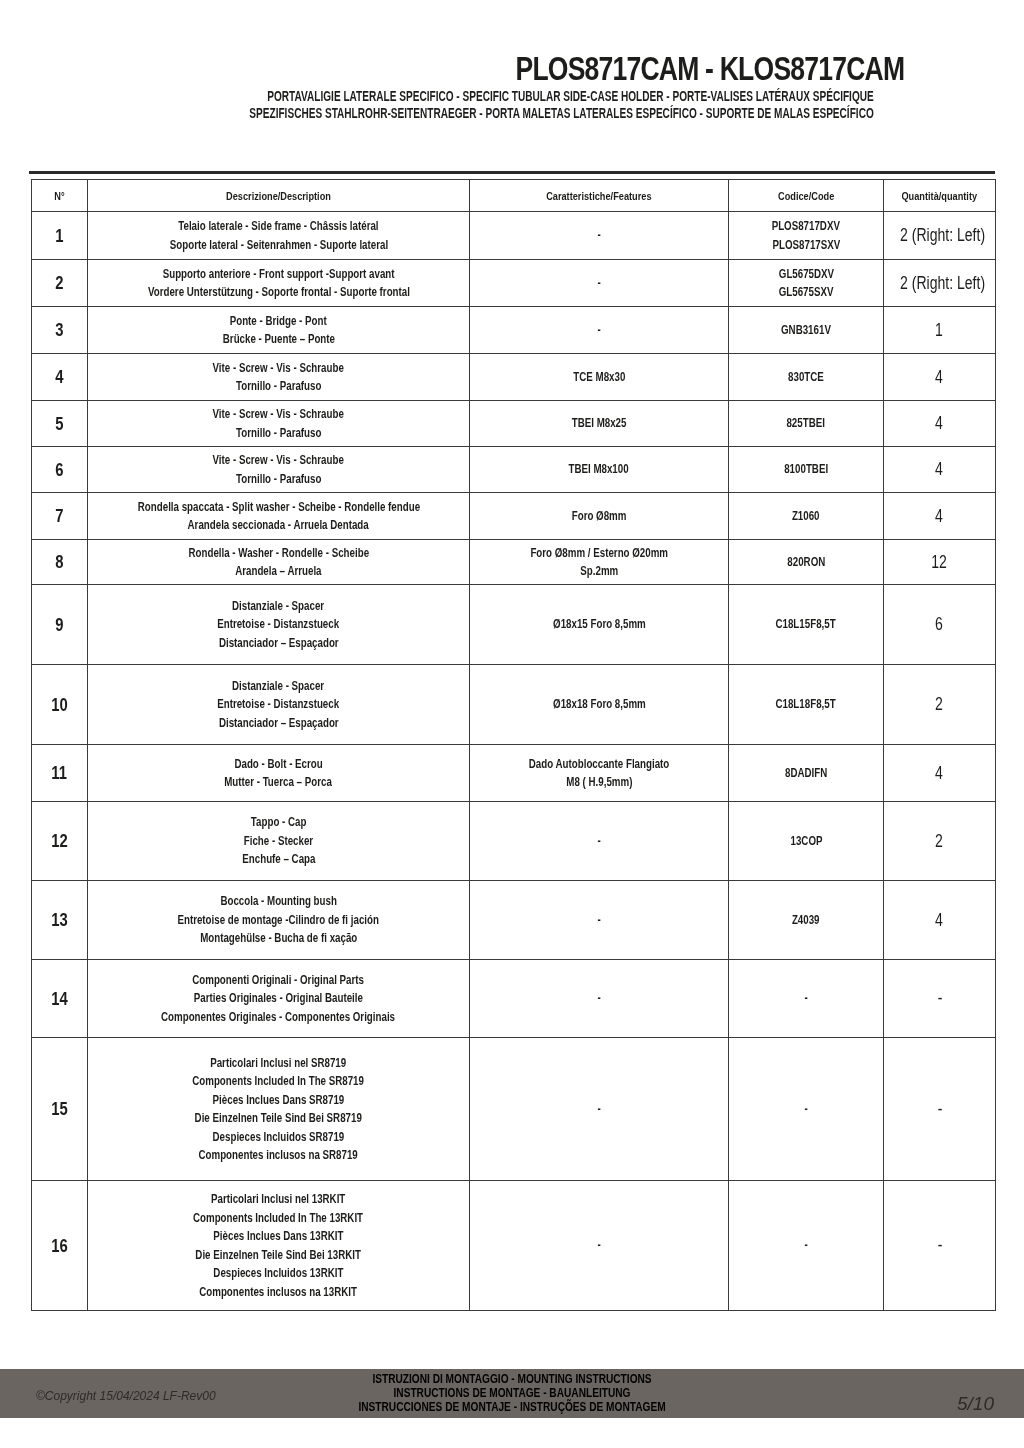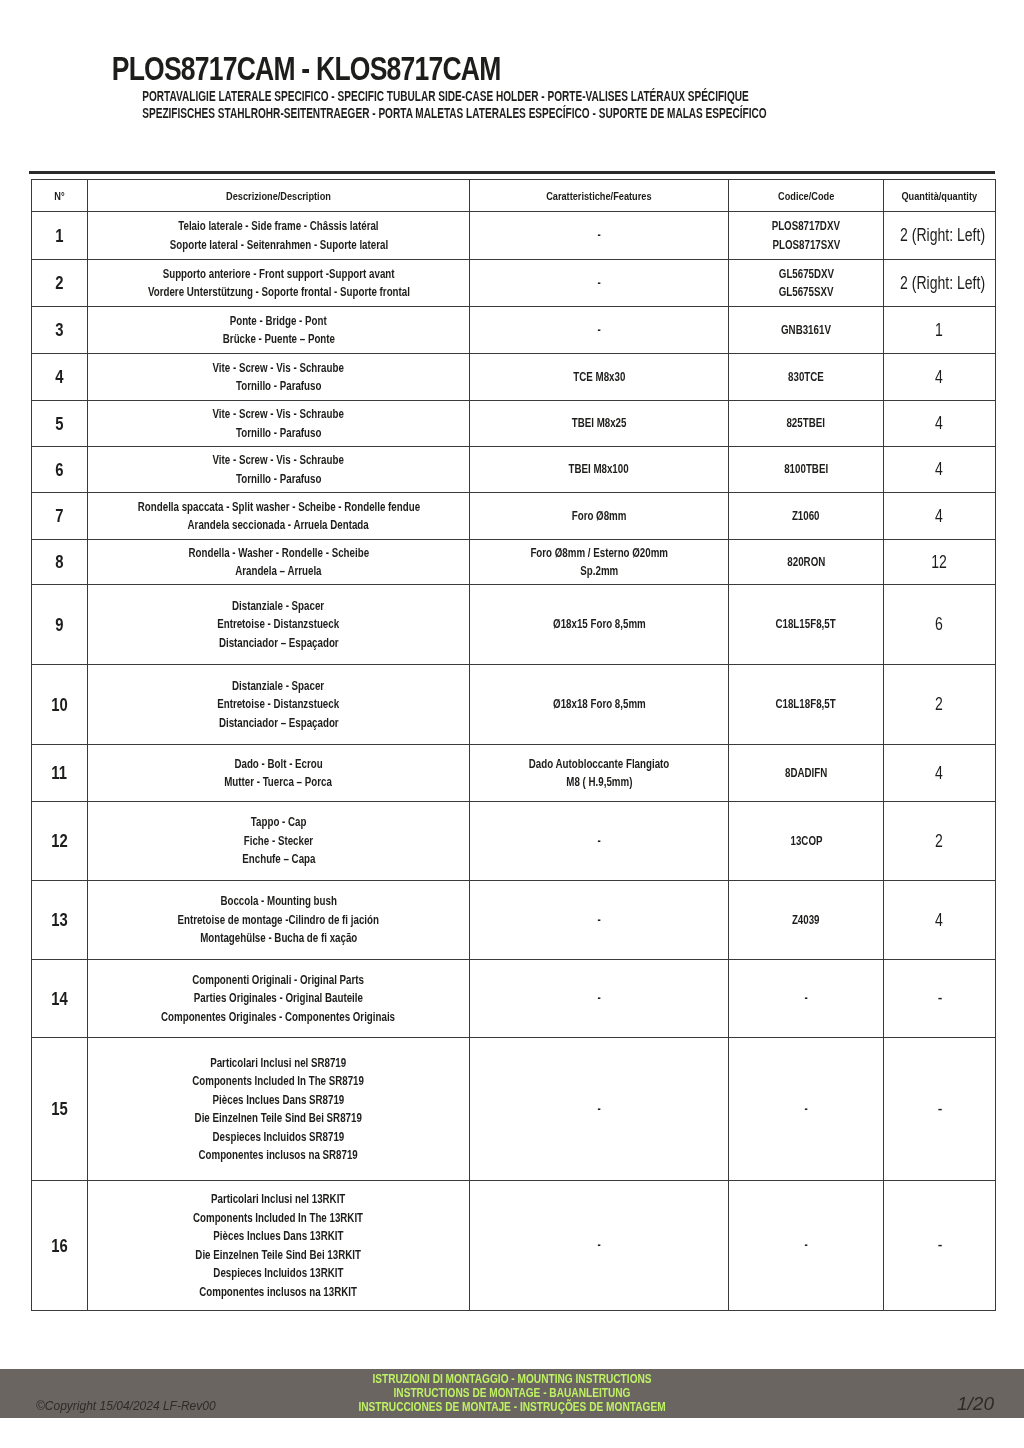--- a/index.html
+++ b/index.html
@@ -1,38 +1,38 @@
 <!DOCTYPE html>
 <html><head>
 <meta charset="utf-8">
 <style>
   html, body { margin: 0; padding: 0; background: #ffffff; }
   body { width: 1024px; height: 1448px; position: relative; overflow: hidden;
          font-family: "Liberation Sans", sans-serif; color: #1d1d1b; }
-  .hdr { position: absolute; top: 48px; left: 0; width: 1016px; text-align: left; }
+  .hdr { position: absolute; top: 48px; left: 0; width: 1016px; text-align: right; }
   .title { font-size: 34px; font-weight: bold; letter-spacing: -1px; line-height: 40px;
            transform: scaleX(0.78); transform-origin: center; margin: 0; }
   .subtitle { font-size: 14px; font-weight: bold; line-height: 17px; margin: 0;
               transform: scaleX(0.72); transform-origin: center; white-space: nowrap; }
   .rule { position: absolute; left: 29px; width: 966px; top: 171px; height: 3px; background: #2b2b2b; }
   table.parts { position: absolute; left: 31px; top: 179px; width: 964px;
                 border-collapse: collapse; table-layout: fixed; }
   table.parts td, table.parts th { border: 1.5px solid #3a3a3a; text-align: center;
                 vertical-align: middle; padding: 0 4px; }
   table.parts th { height: 31px; font-size: 11.5px; font-weight: bold; }
   .th-inner { display: inline-block; transform: scaleX(0.8); white-space: nowrap; }
   td.num { font-size: 19px; font-weight: bold; }
   td.desc, td.feat, td.code { font-size: 12.5px; font-weight: bold; line-height: 18.5px; }
   td.qty { font-size: 18px; font-weight: normal; }
   .sq { display: inline-block; transform: scaleX(0.78); white-space: nowrap; }
   .line { display: block; }
   .footer { position: absolute; left: 0; top: 1369px; width: 1024px; height: 49px; background: #6b6562; }
-  .copyright { position: absolute; left: 36px; top: 30px; font-size: 12px; font-style: italic;
+  .copyright { position: absolute; left: 36px; top: 20px; font-size: 12px; font-style: italic;
                color: #2e2a28; }
-  .instr { position: absolute; left: 0; width: 1024px; top: 3px; text-align: center; color: #bef264;
+  .instr { position: absolute; left: 0; width: 1024px; top: 3px; text-align: center; color: #000000;
            font-size: 13px; font-weight: bold; line-height: 14px; }
   .instr span { display: block; transform: scaleX(0.78); white-space: nowrap; }
   .pageno { position: absolute; right: 30px; top: 24px; font-size: 19px; font-style: italic; color: #2e2a28; }
 </style>
 </head>
 <body>
 
 <div class="hdr">
   <p class="title">PLOS8717CAM - KLOS8717CAM</p>
   <p class="subtitle">PORTAVALIGIE LATERALE SPECIFICO  -  SPECIFIC TUBULAR SIDE-CASE HOLDER  - PORTE-VALISES LATÉRAUX SPÉCIFIQUE</p>
@@ -303,14 +303,14 @@
     </tbody>
 </table>
 
 <div class="footer">
   <div class="copyright">©Copyright 15/04/2024 LF-Rev00</div>
   <div class="instr">
     <span>ISTRUZIONI DI MONTAGGIO  -  MOUNTING INSTRUCTIONS</span>
     <span>INSTRUCTIONS DE MONTAGE - BAUANLEITUNG</span>
     <span>INSTRUCCIONES DE MONTAJE - INSTRUÇÕES DE MONTAGEM</span>
   </div>
-  <div class="pageno">1/20</div>
+  <div class="pageno">5/10</div>
 </div>
 
 </body></html>

